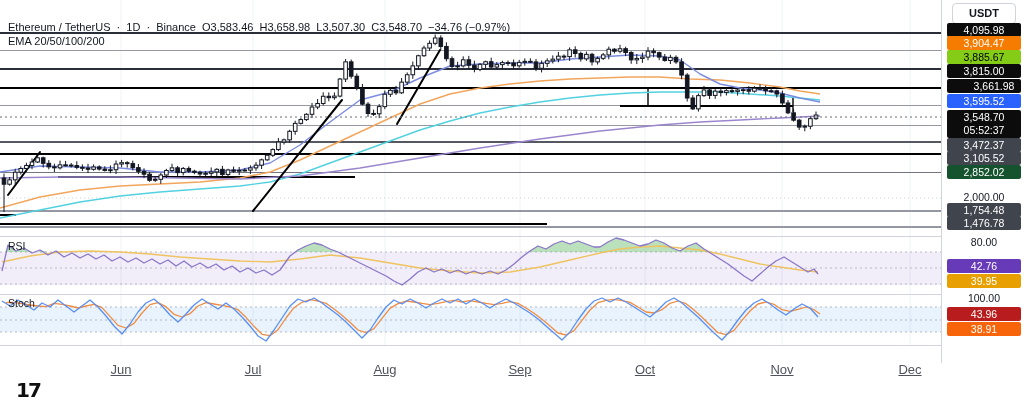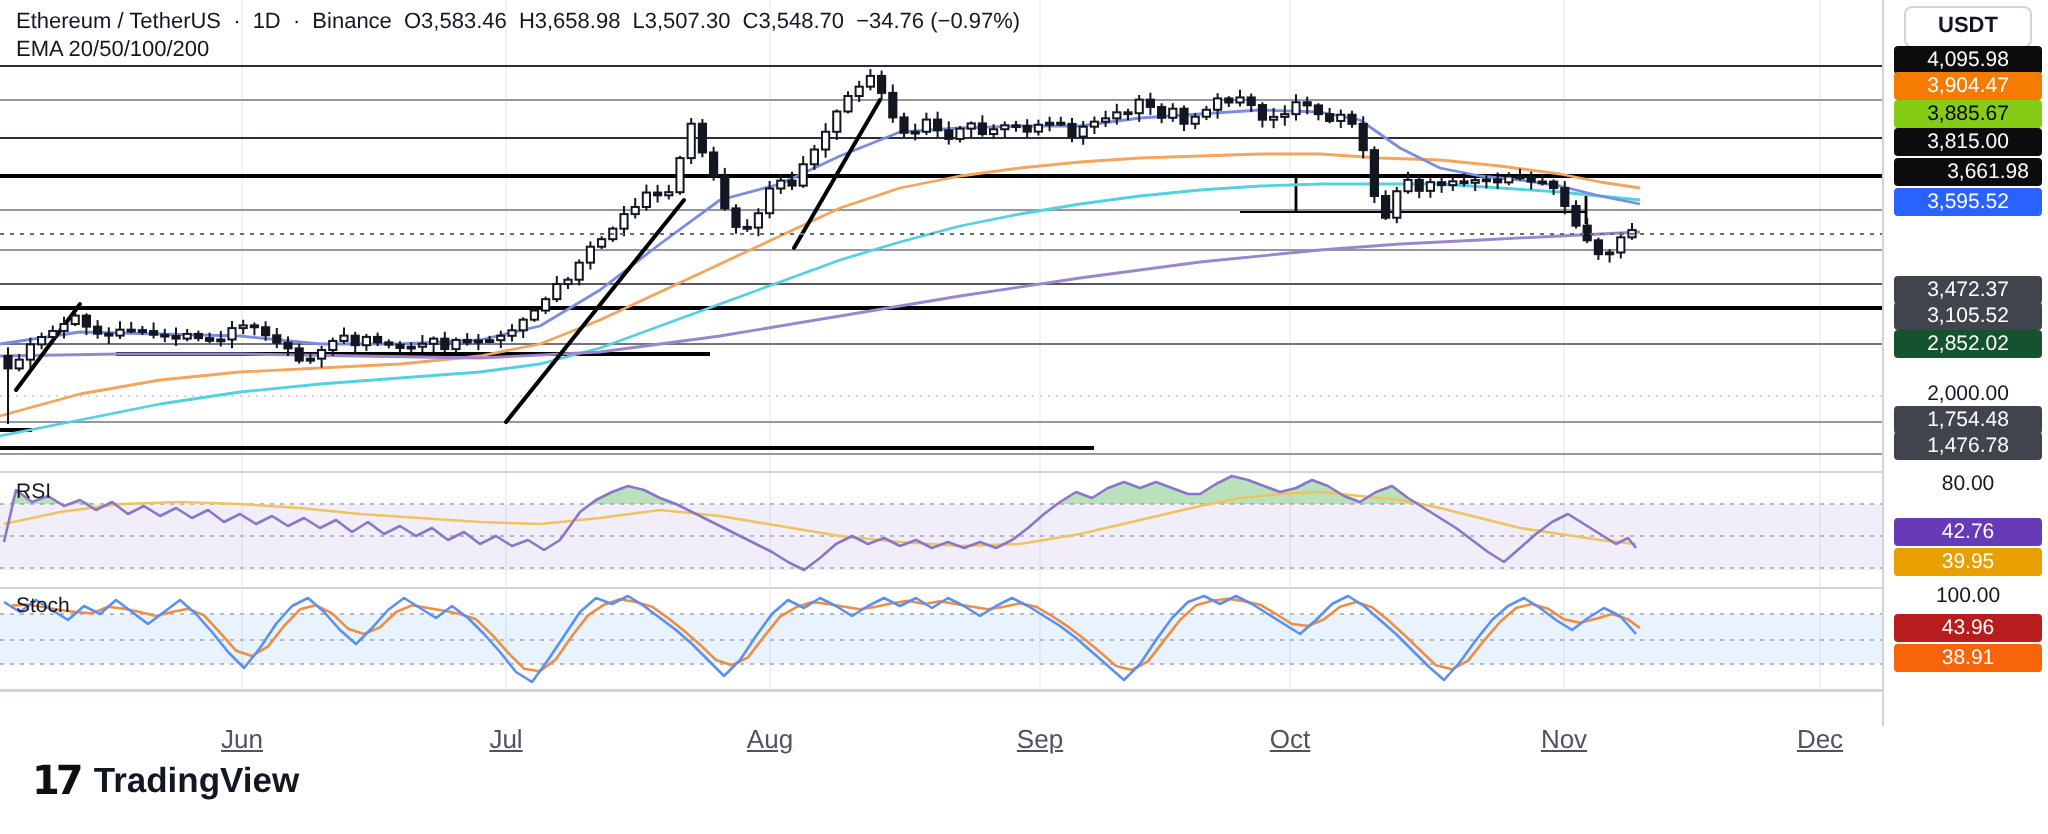--- a/index.html
+++ b/index.html
@@ -1,20 +1,20 @@
 <!DOCTYPE html>
 <html><head>
 <meta charset="utf-8">
 <style>
   html,body{margin:0;padding:0;background:#fff;}
   #app{position:relative;width:1024px;height:417px;background:#fff;overflow:hidden;
        font-family:"Liberation Sans","DejaVu Sans",sans-serif;border-bottom:1px solid #e0e3eb;}
   #chart-wrap{position:absolute;left:0;top:0;width:941px;height:363px;}
   #chart-canvas{position:absolute;left:0;top:0;}
-  #legend{position:absolute;left:8px;top:4px;z-index:5;color:#131722;font-size:11px;line-height:14px;}
+  #legend{position:absolute;left:8px;top:20px;z-index:5;color:#131722;font-size:11px;line-height:14px;}
   #legend .row{white-space:nowrap;}
   #legend span{margin-right:3px;}
   #legend .sym{font-weight:400;}
   #axis{position:absolute;left:941px;top:0;width:83px;height:363px;background:#fff;border-left:1px solid #d1d4dc;}
   .axlab{position:absolute;left:5px;right:4px;height:14px;line-height:14px;text-align:center;
          font-size:10.5px;border-radius:2px;color:#131722;}
   .axlab.boxed{color:#fff;}
   #usdt-btn{position:absolute;left:10px;top:3px;width:62px;height:19px;border:1px solid #d1d4dc;
             border-radius:4px;background:#fff;color:#131722;font-size:11px;font-weight:bold;
             text-align:center;line-height:19px;cursor:pointer;}
@@ -405,20 +405,24 @@
         <div class="mon" style="left: 385px;">Aug</div>
         <div class="mon" style="left: 520px;">Sep</div>
         <div class="mon" style="left: 645px;">Oct</div>
         <div class="mon" style="left: 782px;">Nov</div>
         <div class="mon" style="left: 910px;">Dec</div>
       </div>
   </div>
 
   <div id="axis">
     <div id="usdt-btn">USDT</div>
+    <div id="cur-label">
+      <div>3,548.70</div>
+      <div>05:52:37</div>
+    </div>
   <div class="axlab boxed" style="top: 23px; background: rgb(12, 12, 12); color: rgb(255, 255, 255);">4,095.98</div>
       <div class="axlab boxed" style="top: 36px; background: rgb(245, 124, 0); color: rgb(255, 255, 255);">3,904.47</div>
       <div class="axlab boxed" style="top: 50px; background: #84cc16; color: rgb(0, 0, 0);">3,885.67</div>
       <div class="axlab boxed" style="top: 64px; background: rgb(12, 12, 12); color: rgb(255, 255, 255);">3,815.00</div>
       <div class="axlab boxed" style="top: 79px; background: rgb(12, 12, 12); color: rgb(255, 255, 255); padding-left: 20px;">3,661.98</div>
       <div class="axlab boxed" style="top: 94px; background: rgb(41, 98, 255); color: rgb(255, 255, 255);">3,595.52</div>
       <div class="axlab boxed" style="top: 138px; background: rgb(64, 68, 77); color: rgb(255, 255, 255);">3,472.37</div>
       <div class="axlab boxed" style="top: 151px; background: rgb(64, 68, 77); color: rgb(255, 255, 255);">3,105.52</div>
       <div class="axlab boxed" style="top: 165px; background: #14532d; color: rgb(255, 255, 255);">2,852.02</div>
       <div class="axlab" style="top: 190px; color: rgb(19, 23, 34);">2,000.00</div>
@@ -427,15 +431,14 @@
       <div class="axlab" style="top: 235px; color: rgb(19, 23, 34); text-align: center;">80.00</div>
       <div class="axlab boxed" style="top: 259px; background: rgb(103, 58, 183); color: rgb(255, 255, 255);">42.76</div>
       <div class="axlab boxed" style="top: 274px; background: rgb(232, 160, 0); color: rgb(255, 255, 255);">39.95</div>
       <div class="axlab" style="top: 291px; color: rgb(19, 23, 34);">100.00</div>
       <div class="axlab boxed" style="top: 307px; background: #b91c1c; color: rgb(255, 255, 255);">43.96</div>
       <div class="axlab boxed" style="top: 322px; background: rgb(247, 100, 10); color: rgb(255, 255, 255);">38.91</div>
     </div>
 
   <div id="footer">
     <span id="tv-mark">17</span>
-    <span id="tv-name">TradingView</span>
   </div>
 </div>
 
 </body></html>

